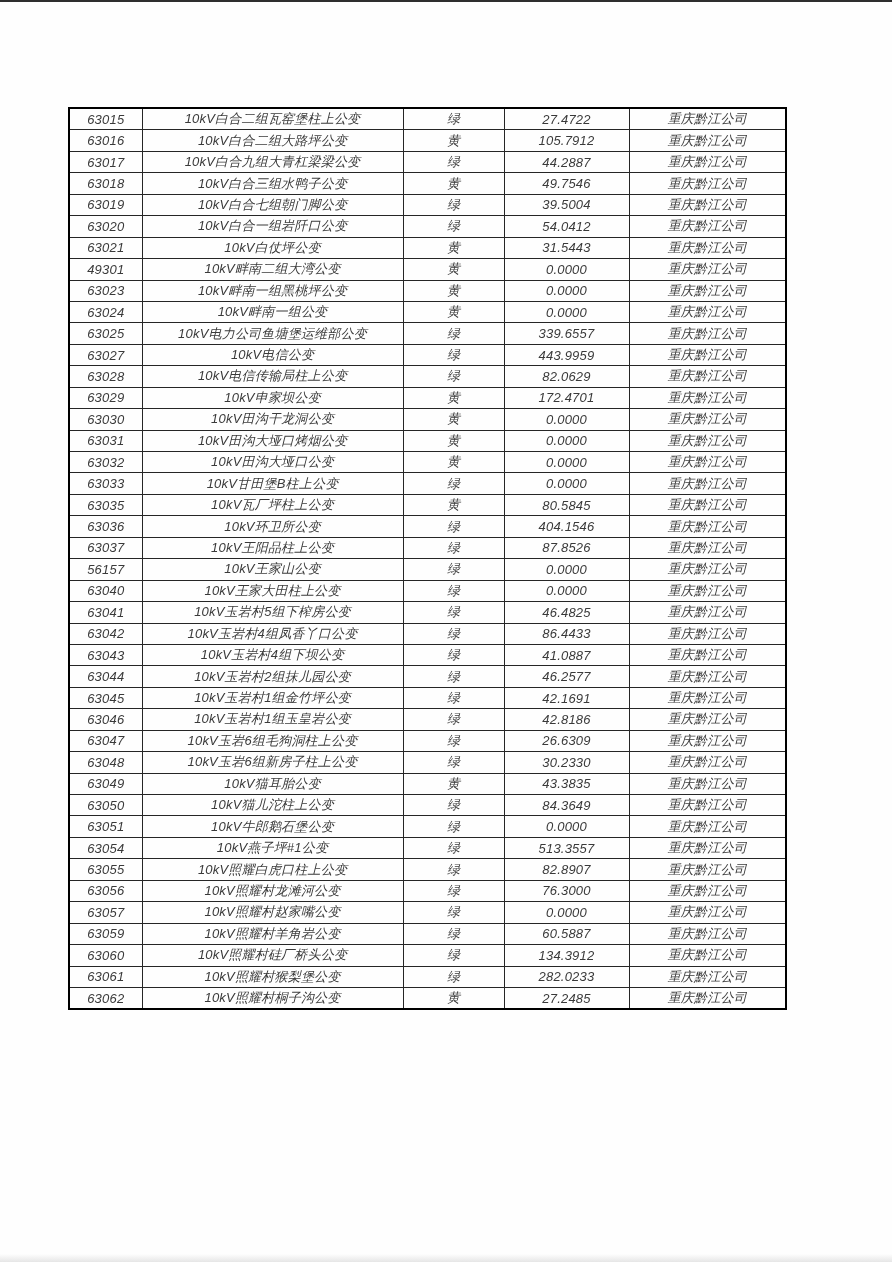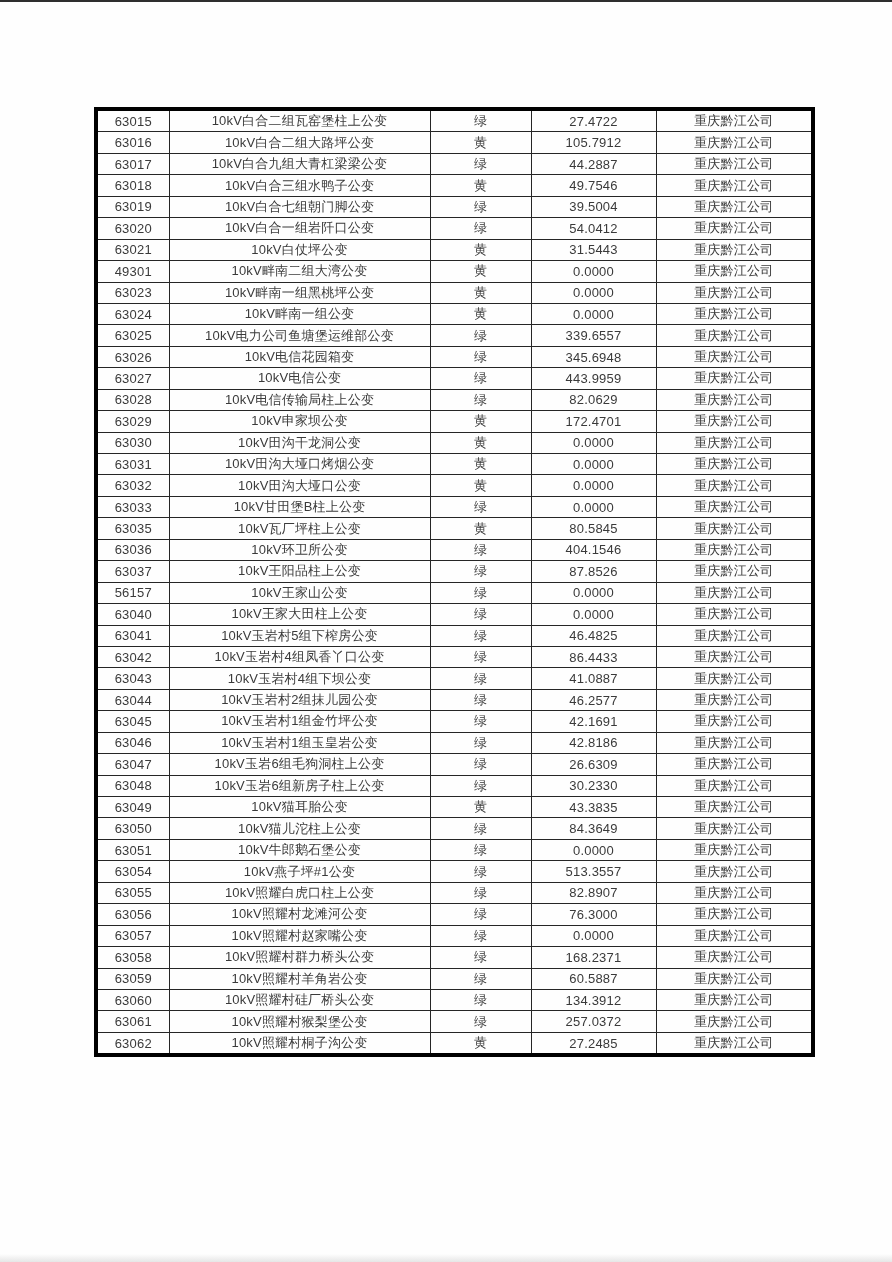--- a/index.html
+++ b/index.html
@@ -24,26 +24,27 @@
   }
   .bottom-fade {
     position: absolute;
     bottom: 0; left: 0;
     width: 100%;
     height: 8px;
     background: linear-gradient(to bottom, rgba(255,255,255,0), rgba(210,210,210,0.55));
   }
   table.grid {
     position: absolute;
-    left: 94px;
+    left: 68px;
     top: 107px;
     width: 717px;
     border-collapse: collapse;
     table-layout: fixed;
-    border: 4px solid #000000;
+    border: 2px solid #000000;
+    font-style: italic;
   }
   table.grid td {
     border: 1px solid #262626;
     height: 20.45px;
     padding: 0 2px;
     text-align: center;
     vertical-align: middle;
     font-size: 13px;
     color: #3a3a3a;
     white-space: nowrap;
@@ -142,27 +143,20 @@
           <td>重庆黔江公司</td>
         </tr>
         <tr>
           <td>63025</td>
           <td>10kV电力公司鱼塘堡运维部公变</td>
           <td>绿</td>
           <td>339.6557</td>
           <td>重庆黔江公司</td>
         </tr>
         <tr>
-          <td>63026</td>
-          <td>10kV电信花园箱变</td>
-          <td>绿</td>
-          <td>345.6948</td>
-          <td>重庆黔江公司</td>
-        </tr>
-        <tr>
           <td>63027</td>
           <td>10kV电信公变</td>
           <td>绿</td>
           <td>443.9959</td>
           <td>重庆黔江公司</td>
         </tr>
         <tr>
           <td>63028</td>
           <td>10kV电信传输局柱上公变</td>
           <td>绿</td>
@@ -338,45 +332,38 @@
           <td>重庆黔江公司</td>
         </tr>
         <tr>
           <td>63057</td>
           <td>10kV照耀村赵家嘴公变</td>
           <td>绿</td>
           <td>0.0000</td>
           <td>重庆黔江公司</td>
         </tr>
         <tr>
-          <td>63058</td>
-          <td>10kV照耀村群力桥头公变</td>
-          <td>绿</td>
-          <td>168.2371</td>
-          <td>重庆黔江公司</td>
-        </tr>
-        <tr>
           <td>63059</td>
           <td>10kV照耀村羊角岩公变</td>
           <td>绿</td>
           <td>60.5887</td>
           <td>重庆黔江公司</td>
         </tr>
         <tr>
           <td>63060</td>
           <td>10kV照耀村硅厂桥头公变</td>
           <td>绿</td>
           <td>134.3912</td>
           <td>重庆黔江公司</td>
         </tr>
         <tr>
           <td>63061</td>
           <td>10kV照耀村猴梨堡公变</td>
           <td>绿</td>
-          <td>257.0372</td>
+          <td>282.0233</td>
           <td>重庆黔江公司</td>
         </tr>
         <tr>
           <td>63062</td>
           <td>10kV照耀村桐子沟公变</td>
           <td>黄</td>
           <td>27.2485</td>
           <td>重庆黔江公司</td>
         </tr>
       </tbody>

